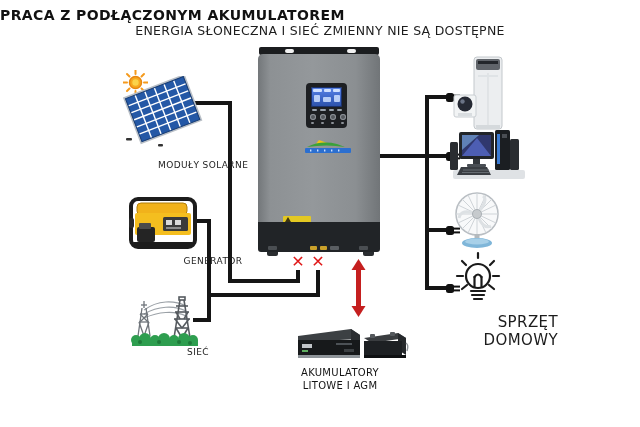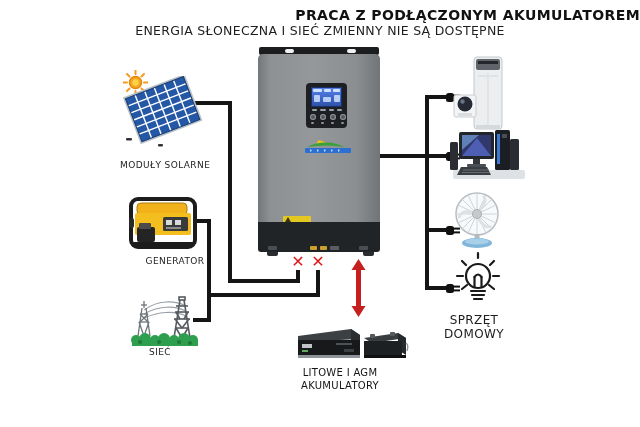--- a/index.html
+++ b/index.html
@@ -2,29 +2,29 @@
 <html><head>
 <meta charset="utf-8">
 <style>
   html,body{margin:0;padding:0;background:#ffffff;}
   #canvas{
     position:relative;width:640px;height:427px;background:#ffffff;
     font-family:"DejaVu Sans",sans-serif;color:#1b1b1b;overflow:hidden;
   }
   .abs{position:absolute;}
   .title{
-    left:0;top:7px;width:640px;text-align:right;
+    left:0;top:7px;width:640px;text-align:left;
     font-size:14px;font-weight:bold;letter-spacing:.4px;color:#111;
   }
   .subtitle{
     left:0;top:23px;width:640px;text-align:center;
     font-size:12.5px;letter-spacing:.3px;color:#1d1d1d;
   }
   .small-label{
-    font-size:9px;letter-spacing:.4px;color:#1c1c1c;font-weight:500;
+    font-size:9px;letter-spacing:.4px;color:#1c1c1c;font-weight:500;margin-left:38px;
   }
   .wire{background:#151515;position:absolute;}
   .xmark{
     position:absolute;width:18px;text-align:center;
     font-size:16px;font-weight:800;color:#e01a1a;line-height:16px;
   }
   
   .inv-bracket{left:259px;top:47px;width:120px;height:8px;background:#1b1d1f;border-radius:2px;}
   .inv-slot{position:absolute;top:2px;width:9px;height:4px;background:#f2f2f2;border-radius:2px;}
   .inv-body{
@@ -274,22 +274,22 @@
     <polygon points="4,9 38,4 46,9 12,14" fill="#3a3d40"></polygon>
     <polygon points="38,4 46,9 46,26 38,21" fill="#26292c"></polygon>
     <rect x="4" y="12" width="38" height="17" fill="#1d2023"></rect>
     <rect x="10" y="5" width="5" height="4" rx="1" fill="#55595d"></rect>
     <rect x="30" y="3" width="5" height="4" rx="1" fill="#55595d"></rect>
     <path d="M46 14 q 3 2 1 8" stroke="#8e9499" stroke-width="1.4" fill="none"></path>
     <rect x="4" y="26" width="42" height="3" fill="#0e1012"></rect>
   </svg>
 
   <div class="abs label-center" style="left:294px;top:366px;width:92px;font-size:10px;letter-spacing:.3px;color:#141414;line-height:1.3;">
+    <div>AKUMULATORY</div>
     <div>LITOWE I AGM</div>
-    <div>AKUMULATORY</div>
   </div>
 
   <svg class="plug" style="left:445px;top:91px;">
     <rect x="1" y="2" width="8" height="9" rx="2.5" fill="#111"></rect>
     <rect x="8" y="3.6" width="7" height="2" fill="#111"></rect>
     <rect x="8" y="7.4" width="7" height="2" fill="#111"></rect>
   </svg>
   <svg class="plug" style="left:445px;top:150px;">
     <rect x="1" y="2" width="8" height="9" rx="2.5" fill="#111"></rect>
     <rect x="8" y="3.6" width="7" height="2" fill="#111"></rect>
@@ -370,15 +370,15 @@
       <line x1="25" y1="2" x2="25" y2="7"></line>
       <line x1="9" y1="10" x2="13" y2="14"></line>
       <line x1="41" y1="10" x2="37" y2="14"></line>
       <line x1="4" y1="25" x2="10" y2="25"></line>
       <line x1="40" y1="25" x2="46" y2="25"></line>
       <line x1="9" y1="38" x2="14" y2="34"></line>
       <line x1="41" y1="38" x2="36" y2="34"></line>
     </g>
   </svg>
 
-  <div class="abs small-label label-center" style="left:428px;top:313px;width:92px;font-size:12px;">SPRZĘT DOMOWY</div>
+  <div class="abs small-label label-center" style="left:428px;top:313px;width:92px;font-size:15px;text-align:right;">SPRZĘT DOMOWY</div>
 
 </div>
 
 </body></html>

